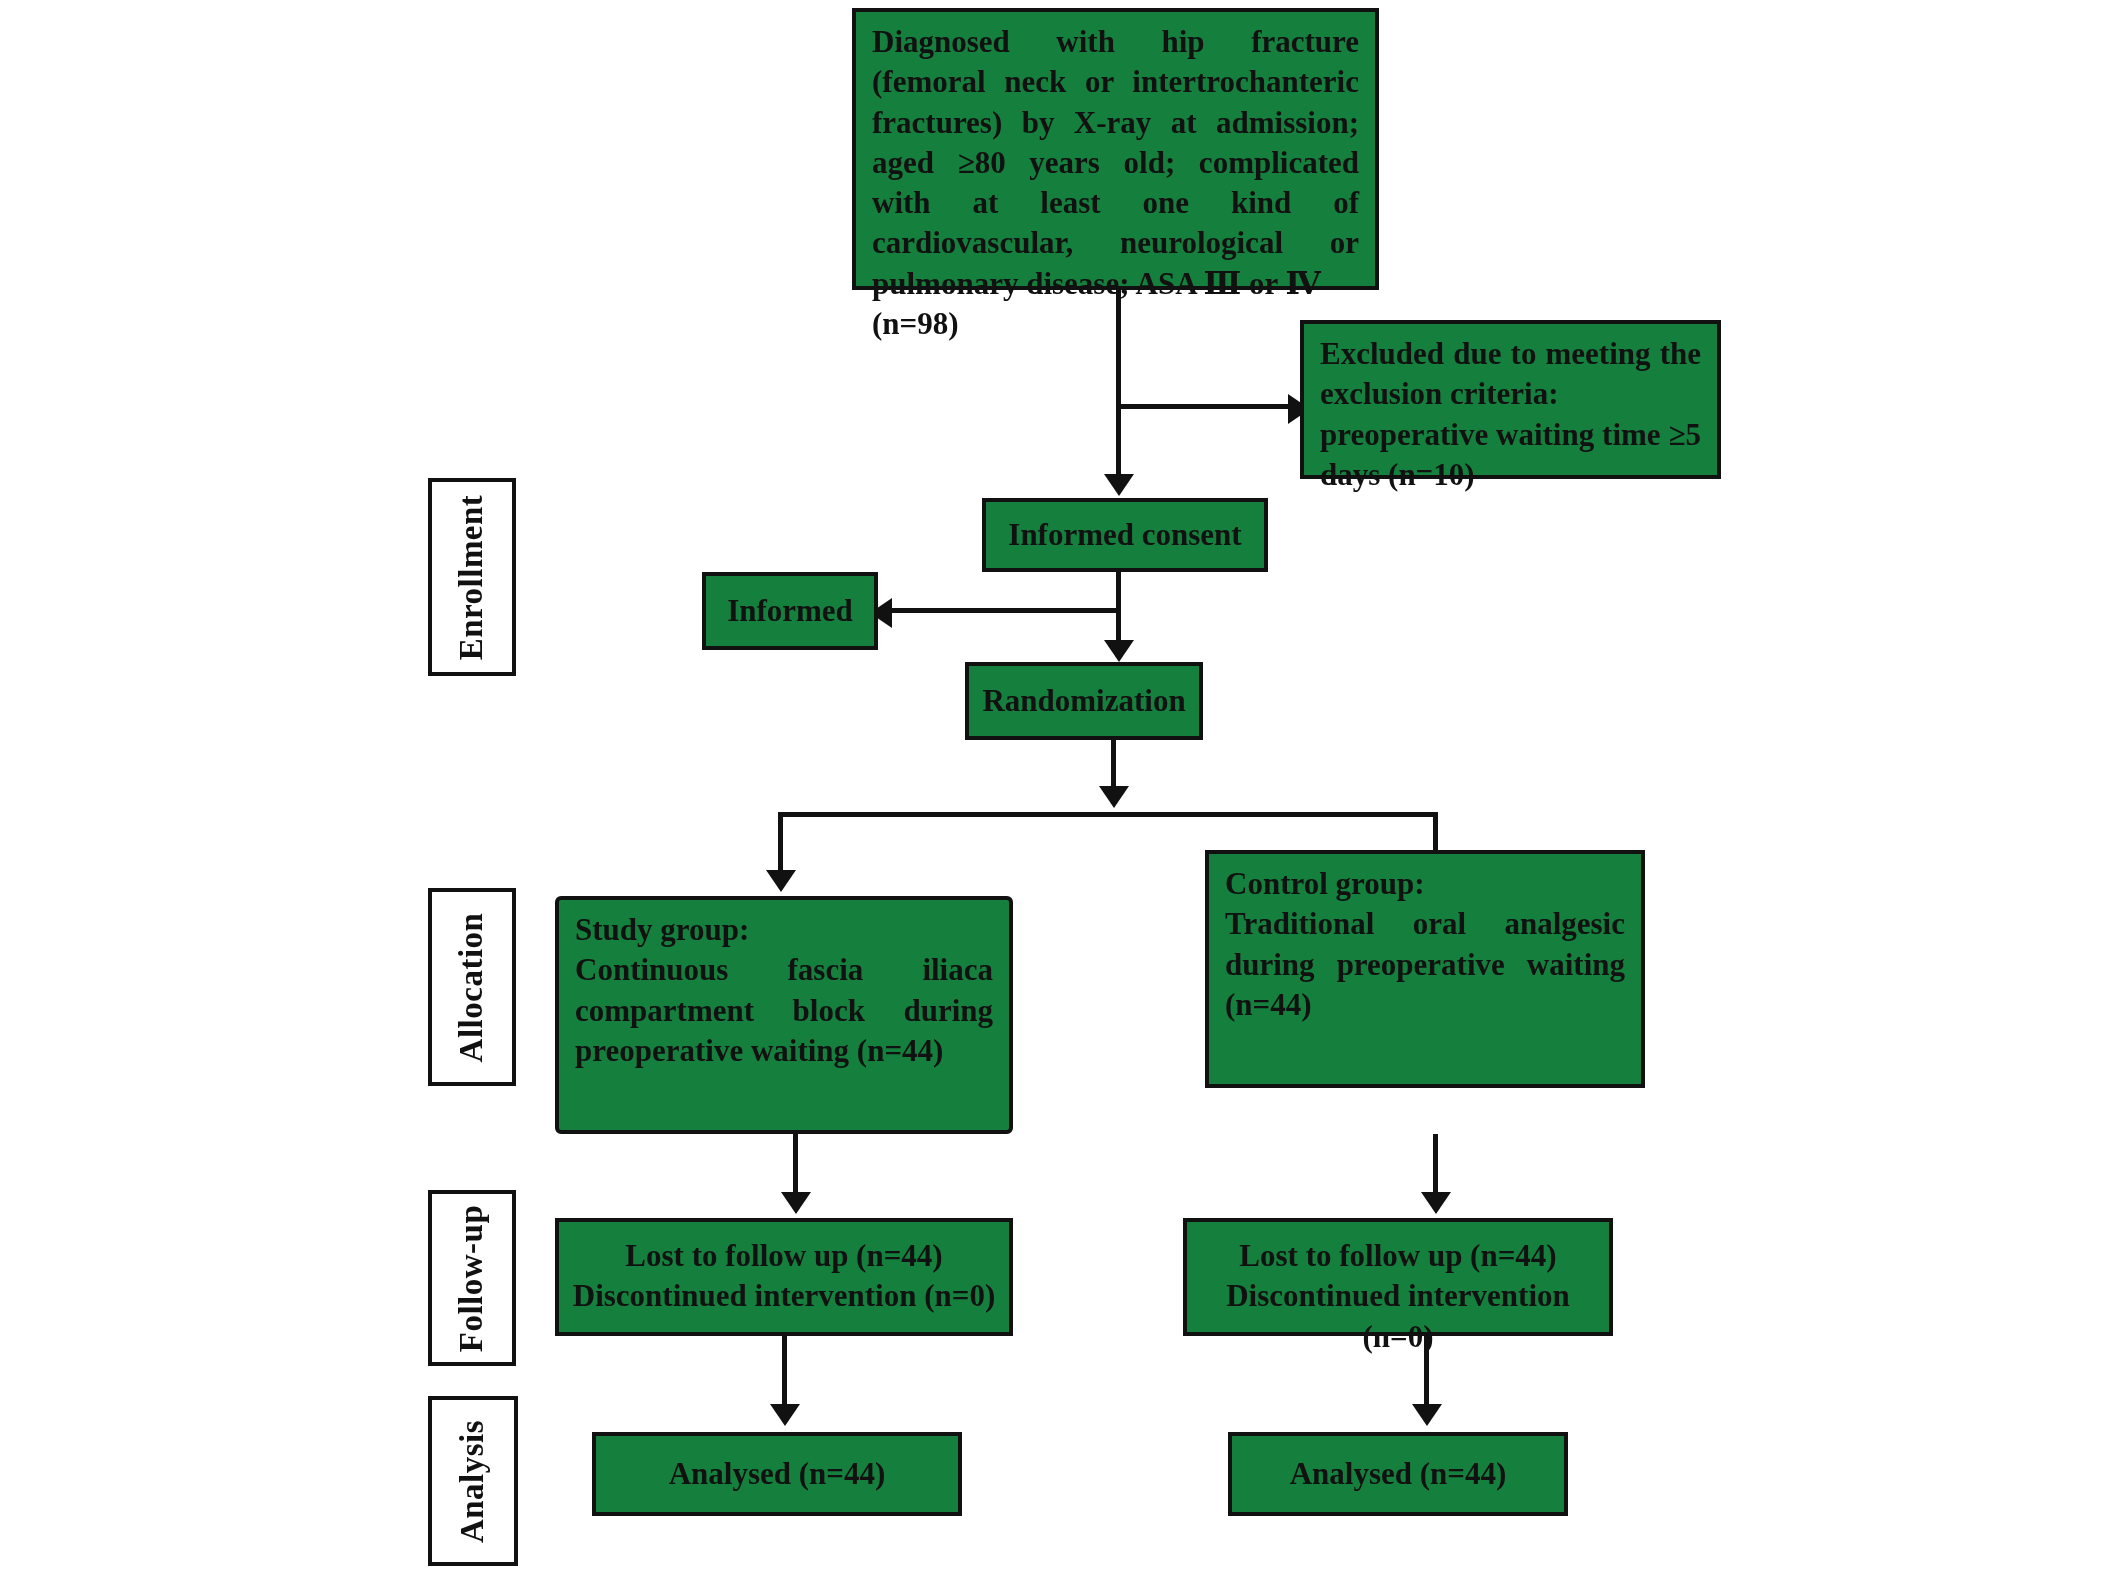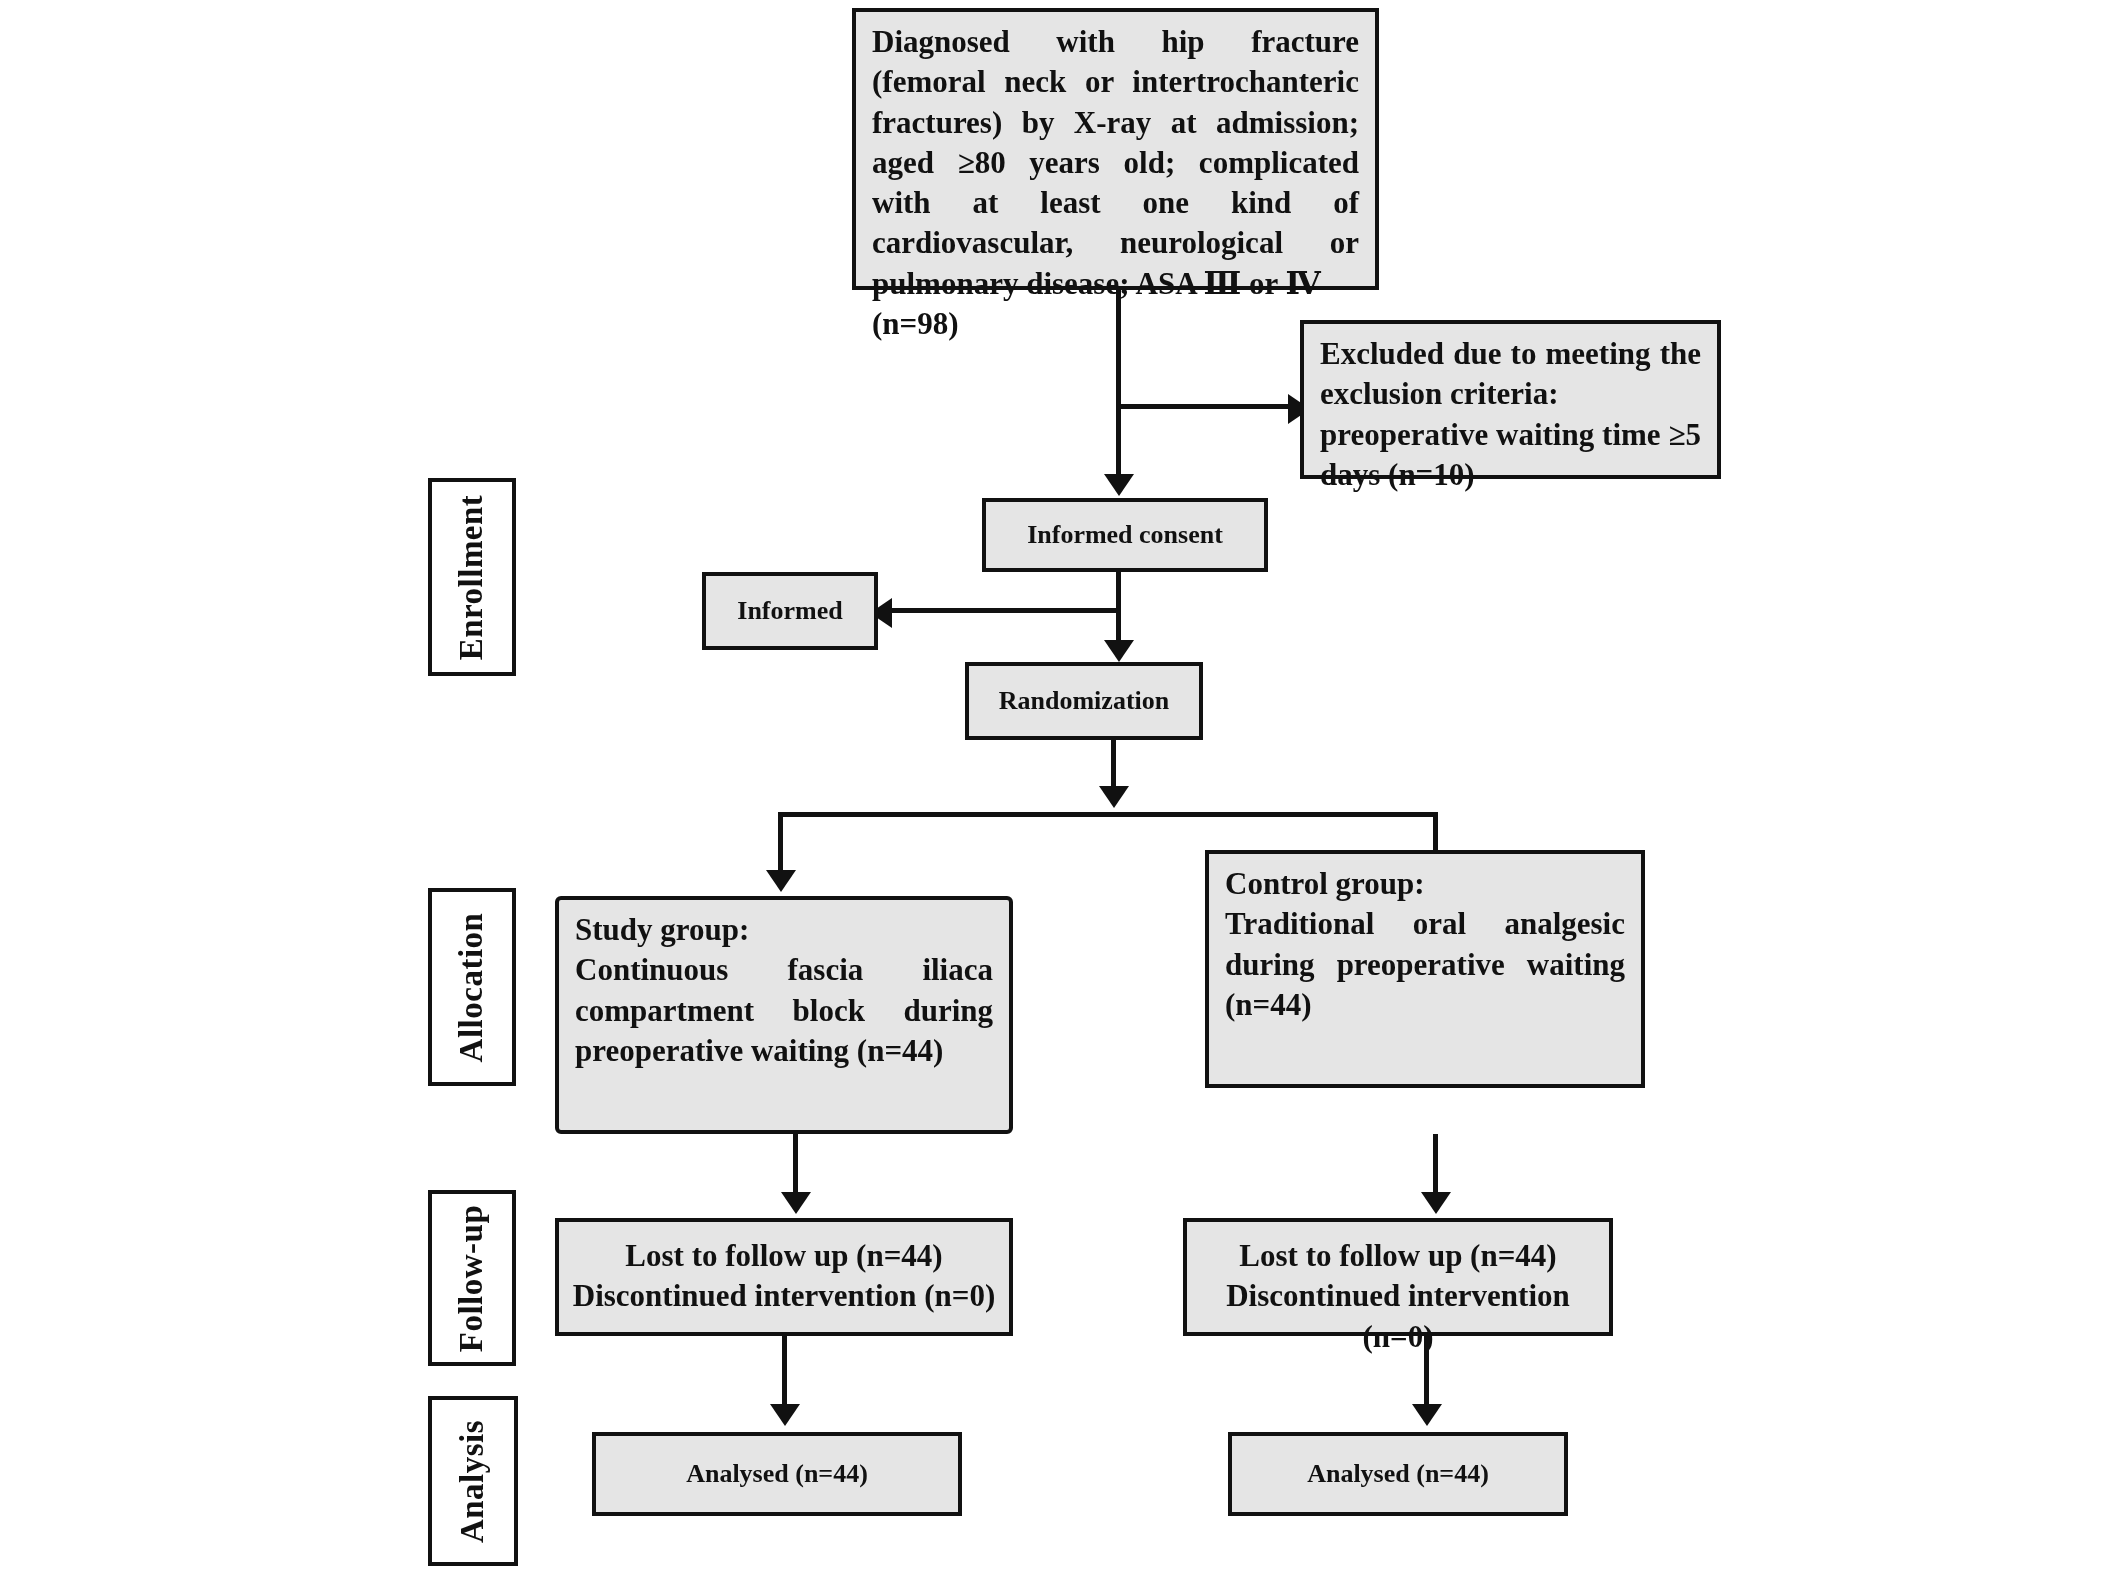--- a/index.html
+++ b/index.html
@@ -17,21 +17,21 @@
     height: 1569px;
     background: #ffffff;
     overflow: hidden;
   }
 
   
   .box {
     position: absolute;
     box-sizing: border-box;
     border: 4px solid #111111;
-    background: #e5e5e5;
+    background: #15803d;
     font-weight: bold;
     line-height: 1.30;
     color: #111111;
   }
   .box .txt {
     display: block;
     white-space: pre-line;
   }
 
   
@@ -42,21 +42,21 @@
     font-size: 31px;
   }
   .box.para .txt { white-space: pre-line; }
 
   
   .box.centre {
     display: flex;
     align-items: center;
     justify-content: center;
     text-align: center;
-    font-size: 26px;
+    font-size: 31px;
   }
 
   
   .box.centre2 {
     display: flex;
     align-items: flex-start;
     justify-content: center;
     text-align: center;
     font-size: 31px;
     padding-top: 14px;

